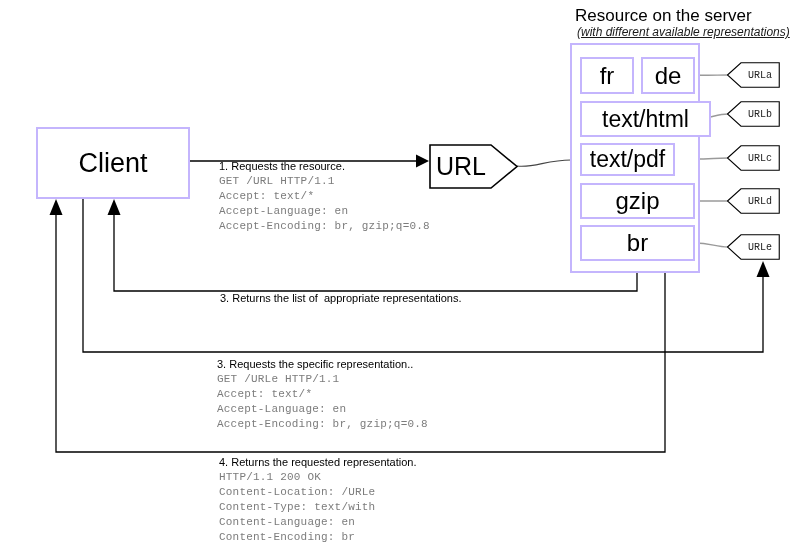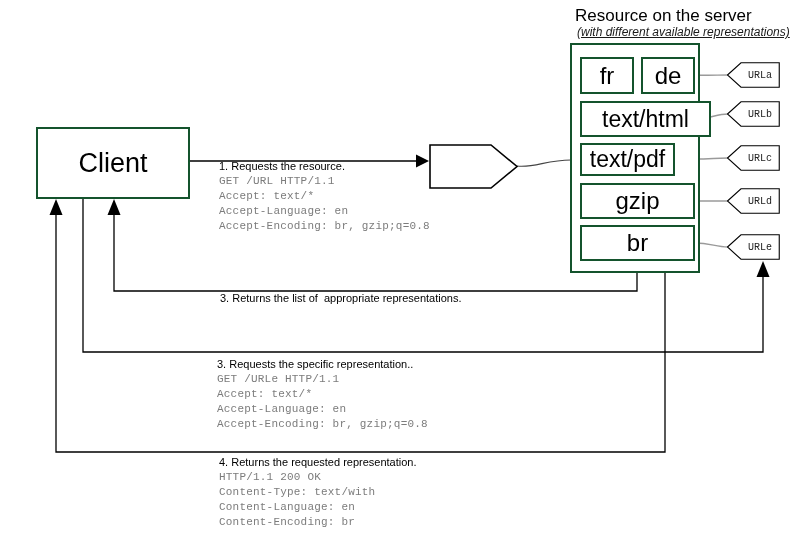--- a/index.html
+++ b/index.html
@@ -2,21 +2,21 @@
 <html><head>
 <meta charset="utf-8">
 <style>
   html,body{margin:0;padding:0;background:#fff;}
   .canvas{
     position:relative;width:801px;height:542px;background:#fff;overflow:hidden;
     font-family:"Liberation Sans",sans-serif;color:#000;
   }
   svg.wires{position:absolute;left:0;top:0;width:801px;height:542px;pointer-events:none;}
   .box{
-    position:absolute;box-sizing:border-box;border:2px solid #14532d;background:#fff;
+    position:absolute;box-sizing:border-box;border:2px solid #c4b5fd;background:#fff;
     display:flex;align-items:center;justify-content:center;
   }
   .client{left:36px;top:127px;width:154px;height:72px;font-size:27px;}
   .server-outer{left:570px;top:43px;width:130px;height:230px;}
   .rep{font-size:24px;}
   .rep-fr{left:580px;top:57px;width:54px;height:37px;}
   .rep-de{left:641px;top:57px;width:54px;height:37px;}
   .rep-html{left:580px;top:101px;width:131px;height:36px;font-size:23px;}
   .rep-pdf{left:580px;top:143px;width:95px;height:33px;font-size:23px;}
   .rep-gzip{left:580px;top:183px;width:115px;height:36px;}
@@ -72,20 +72,21 @@
   </svg>
 
   <div class="box client">
     <span>Client</span>
   </div>
 
   <div class="urlnode">
     <svg width="90" height="45" viewBox="0 0 90 45">
       <polygon points="1,1 62,1 88,22.5 62,44 1,44" fill="#fff" stroke="#000" stroke-width="1.6"></polygon>
     </svg>
+    <div class="lbl">URL</div>
   </div>
 
   <div class="server-title">Resource on the server</div>
   <div class="server-subtitle">(with different available representations)</div>
 
   <div class="box server-outer"></div>
   <div class="box rep rep-fr">
     <span>fr</span>
   </div>
   <div class="box rep rep-de">
@@ -151,18 +152,19 @@
     <div class="flow-title">3. Requests the specific representation..</div>
     <div class="mono">GET /URLe HTTP/1.1</div>
     <div class="mono">Accept: text/*</div>
     <div class="mono">Accept-Language: en</div>
     <div class="mono">Accept-Encoding: br, gzip;q=0.8</div>
   </div>
 
   <div class="flow flow4">
     <div class="flow-title">4. Returns the requested representation.</div>
     <div class="mono">HTTP/1.1 200 OK</div>
+    <div class="mono">Content-Location: /URLe</div>
     <div class="mono">Content-Type: text/with</div>
     <div class="mono">Content-Language: en</div>
     <div class="mono">Content-Encoding: br</div>
   </div>
 
 </div>
 
 </body></html>

